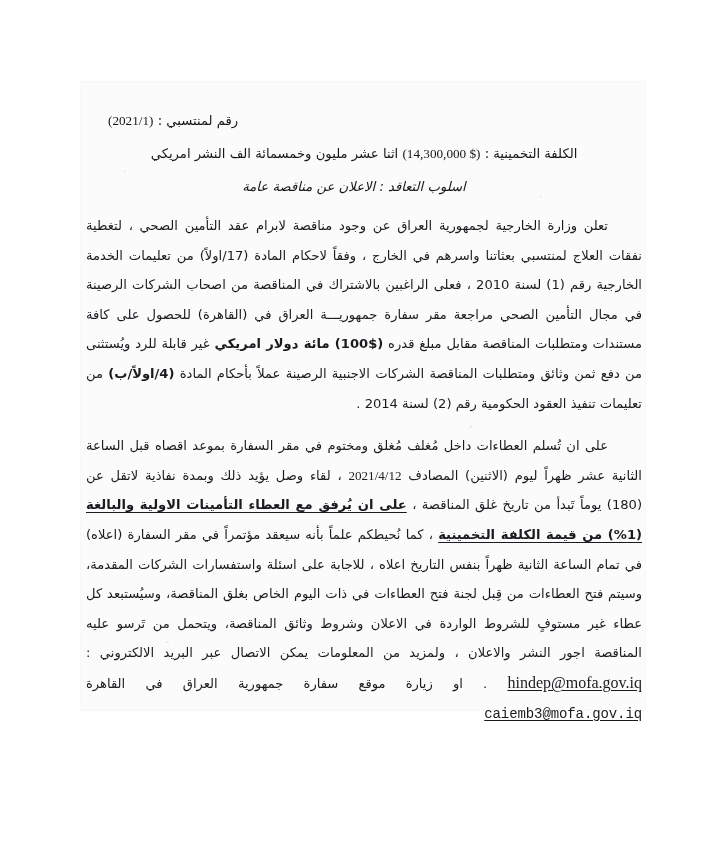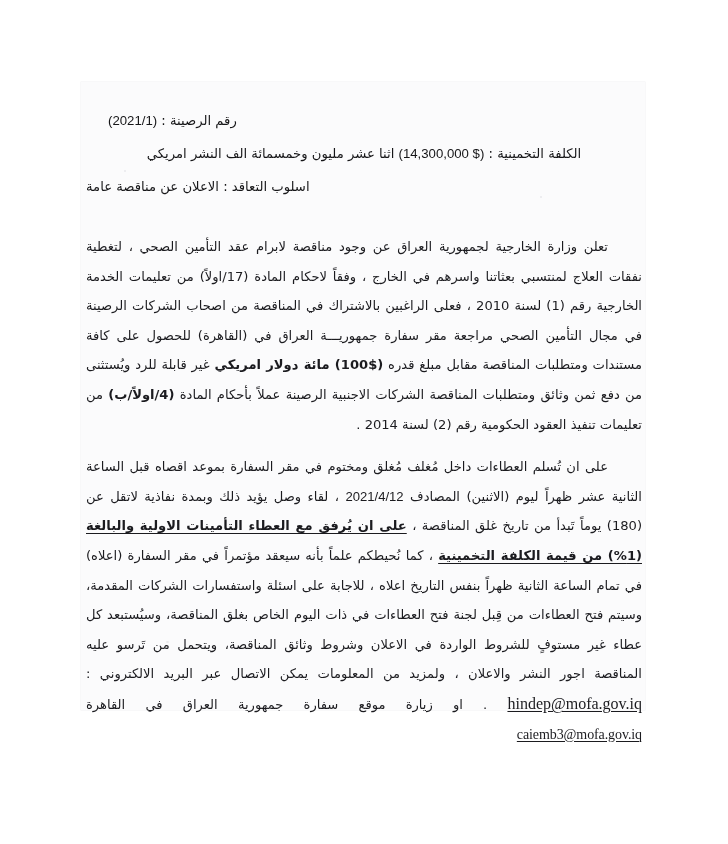--- a/index.html
+++ b/index.html
@@ -47,54 +47,54 @@
 
   
   .hdr-line {
     font-size: 13.2px;
     line-height: 33px;
     white-space: nowrap;
     color: #161618;
   }
   .hdr-tender-no   { text-align: left; padding-left: 22px; }
   .hdr-cost        { text-align: center; }
-  .hdr-method      { text-align: left; padding-right: 20px; }
+  .hdr-method      { text-align: center; padding-right: 20px; font-style: italic; }
 
   .latin {
     direction: ltr;
     unicode-bidi: isolate;
-    font-family: Liberation Sans, sans-serif;
+    font-family: Liberation Serif, serif;
   }
 
   
   .para {
     font-size: 13.1px;
     line-height: 29.6px;
     text-align: justify;
     text-align-last: right;
     text-justify: inter-word;
     color: #1b1b1f;
     margin: 0;
   }
-  .para.p1 { margin-top: 29px; text-indent: 34px; }
+  .para.p1 { margin-top: 8px; text-indent: 34px; }
   .para.p2 { margin-top: 13px; text-indent: 34px; }
 
   .b        { font-weight: 700; }
   .bu       { font-weight: 700; text-decoration: underline; text-underline-offset: 2.5px; }
 
   .mail {
     direction: ltr;
     unicode-bidi: isolate;
     font-family: "Liberation Serif", "DejaVu Serif", serif;
     text-decoration: underline;
     text-underline-offset: 2px;
     font-size: 16px;
   }
   .mail-tail {
-    font-family: Liberation Serif, serif;
+    font-family: Liberation Mono, monospace;
     font-size: 14px;
     letter-spacing: -0.1px;
     margin-left: 37px;
   }
 
   
   .speck {
     position: absolute;
     background: #e9e9ec;
     border-radius: 50%;
@@ -109,21 +109,21 @@
   <div class="scan-bed"></div>
 
   <span class="speck" style="left:124px; top:170px; width:2px; height:2px;"></span>
   <span class="speck" style="left:540px; top:196px; width:2px; height:2px;"></span>
   <span class="speck" style="left:166px; top:641px; width:3px; height:2px;"></span>
   <span class="speck" style="left:470px; top:425px; width:2px; height:3px;"></span>
 
   <div class="doc-body">
 
     <div class="hdr-line hdr-tender-no">
-      <span>رقم الرصينة :</span>
+      <span>رقم لمنتسبي :</span>
       <span class="latin">(2021/1)</span>
     </div>
 
     <div class="hdr-line hdr-cost">
       <span>الكلفة التخمينية : </span><span class="latin">(14,300,000 $)</span><span> اثنا عشر مليون وخمسمائة الف النشر امريكي</span>
     </div>
 
     <div class="hdr-line hdr-method">
       <span>اسلوب التعاقد : </span><span>الاعلان عن مناقصة عامة</span>
     </div>

